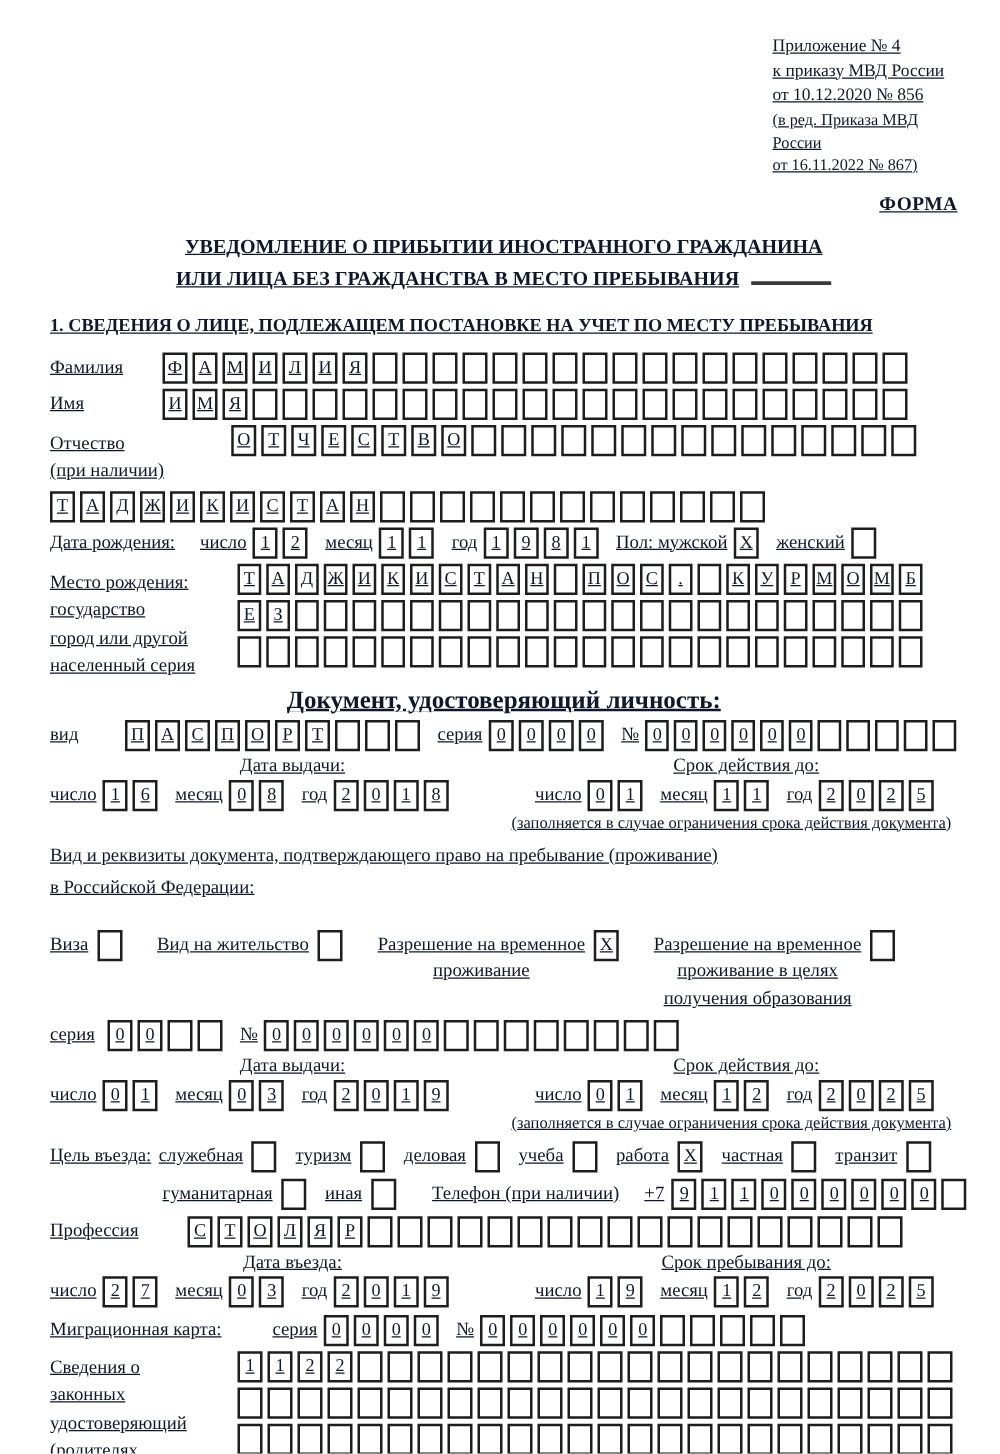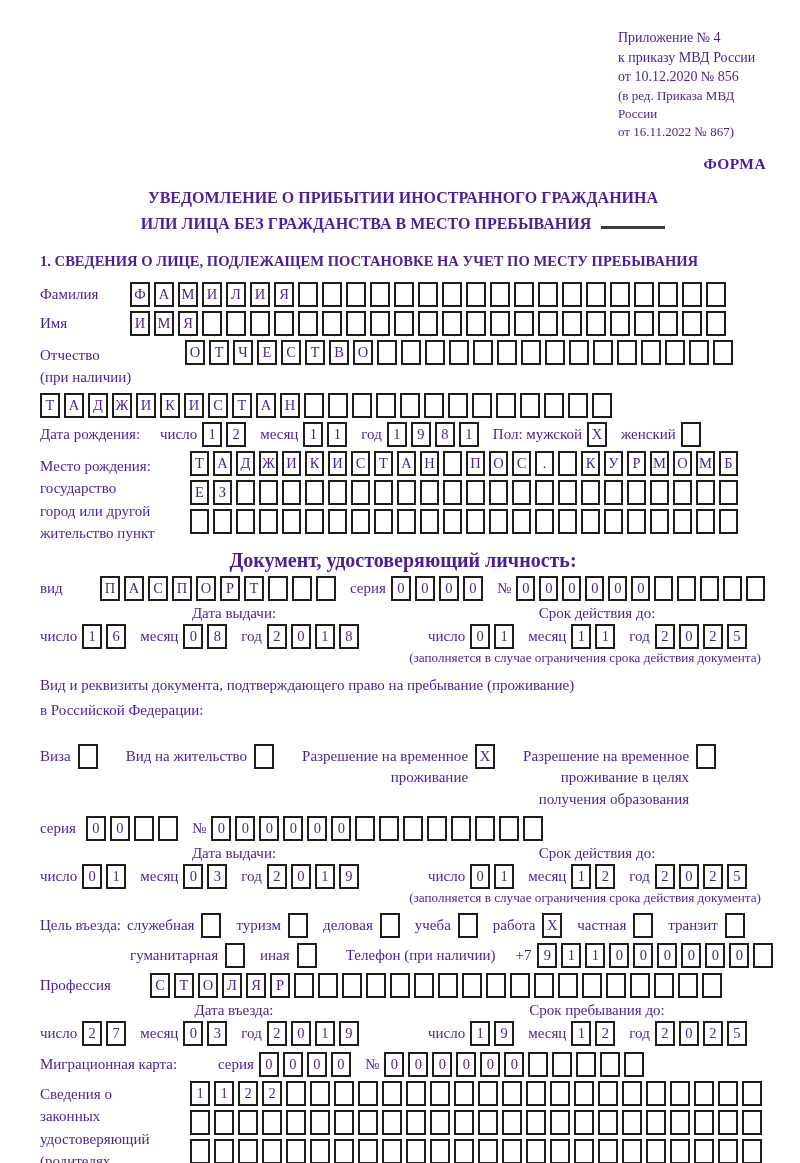--- a/index.html
+++ b/index.html
@@ -1,20 +1,20 @@
 <!DOCTYPE html>
 <html><head>
 <meta charset="utf-8">
 <style>
   * { box-sizing: border-box; }
   html,body { margin:0; padding:0; background:#ffffff; }
   .page {
-    width:800px; height:1163px; background:#fff; color:#4c1d95;
+    width:800px; height:1163px; background:#fff; color:#0f172a;
     font-family:"Liberation Serif","DejaVu Serif",serif;
-    font-size:15px; padding:28px 34px 10px 40px; overflow:hidden; position:relative;
+    font-size:15px; padding:28px 34px 10px 40px; overflow:hidden; position:relative;text-decoration:underline;
   }
   
   .hdr { margin-left:578px; font-size:14px; line-height:1.4; }
   .hdr .sm { font-size:13px; }
   .forma { text-align:right; font-weight:bold; font-size:15.5px; margin-top:14px; letter-spacing:.4px; }
   .title { text-align:center; font-weight:bold; font-size:16px; margin-top:12px; line-height:1.6; }
   .uline { display:inline-block; width:64px; border-bottom:3px solid #3a3a3a; margin-left:10px; }
   .sec { font-weight:bold; font-size:14.6px; margin-top:16px; margin-bottom:12px; }
   
   .row { display:flex; align-items:flex-start; margin-bottom:4px; }
@@ -40,21 +40,21 @@
   .col-r { flex:1; }
   .colhead { text-align:center; margin-bottom:2px; }
   .drow { display:flex; align-items:flex-start; }
   .note-r { text-align:right; font-size:13.2px; margin:1px 5px 7px; }
   .para { line-height:1.7; margin:2px 0 20px; }
   
   .optrow { display:flex; align-items:flex-start; margin-bottom:5px; }
   .opt { display:flex; align-items:flex-start; margin-right:11px; }
   .opt:last-child { margin-right:0; }
   .opt .t { padding-top:4px; margin-right:7px; }
-  .optc { text-align:right; line-height:1.45; margin-right:7px; padding-top:2px; }
+  .optc { text-align:center; line-height:1.45; margin-right:7px; padding-top:2px; }
   .permit .opt { margin-right:24px; }
   .indent90 { margin-left:90px; }
   
   .reps { display:flex; margin-top:2px; }
   .reps .lblcol { width:150px; line-height:1.5; padding-top:2px; }
   .plain { padding-top:4px; margin-right:6px; flex:0 0 auto; }
 </style>
 </head>
 <body>
 
@@ -223,21 +223,21 @@
     <span class="bx">X</span>
     <span class="dlbl">женский</span>
     <span class="bx"></span>
   </div>
 
   <div class="row">
     <span class="lbl w150 multi">
       <span>Место рождения:</span><br>
       <span>государство</span><br>
       <span>город или другой</span><br>
-      <span>жительство пункт</span>
+      <span>населенный серия</span>
     </span>
     <span class="stack tight">
       <span class="row">
           <span class="boxes">
             <span class="bx">Т</span>
             <span class="bx">А</span>
             <span class="bx">Д</span>
             <span class="bx">Ж</span>
             <span class="bx">И</span>
             <span class="bx">К</span>

